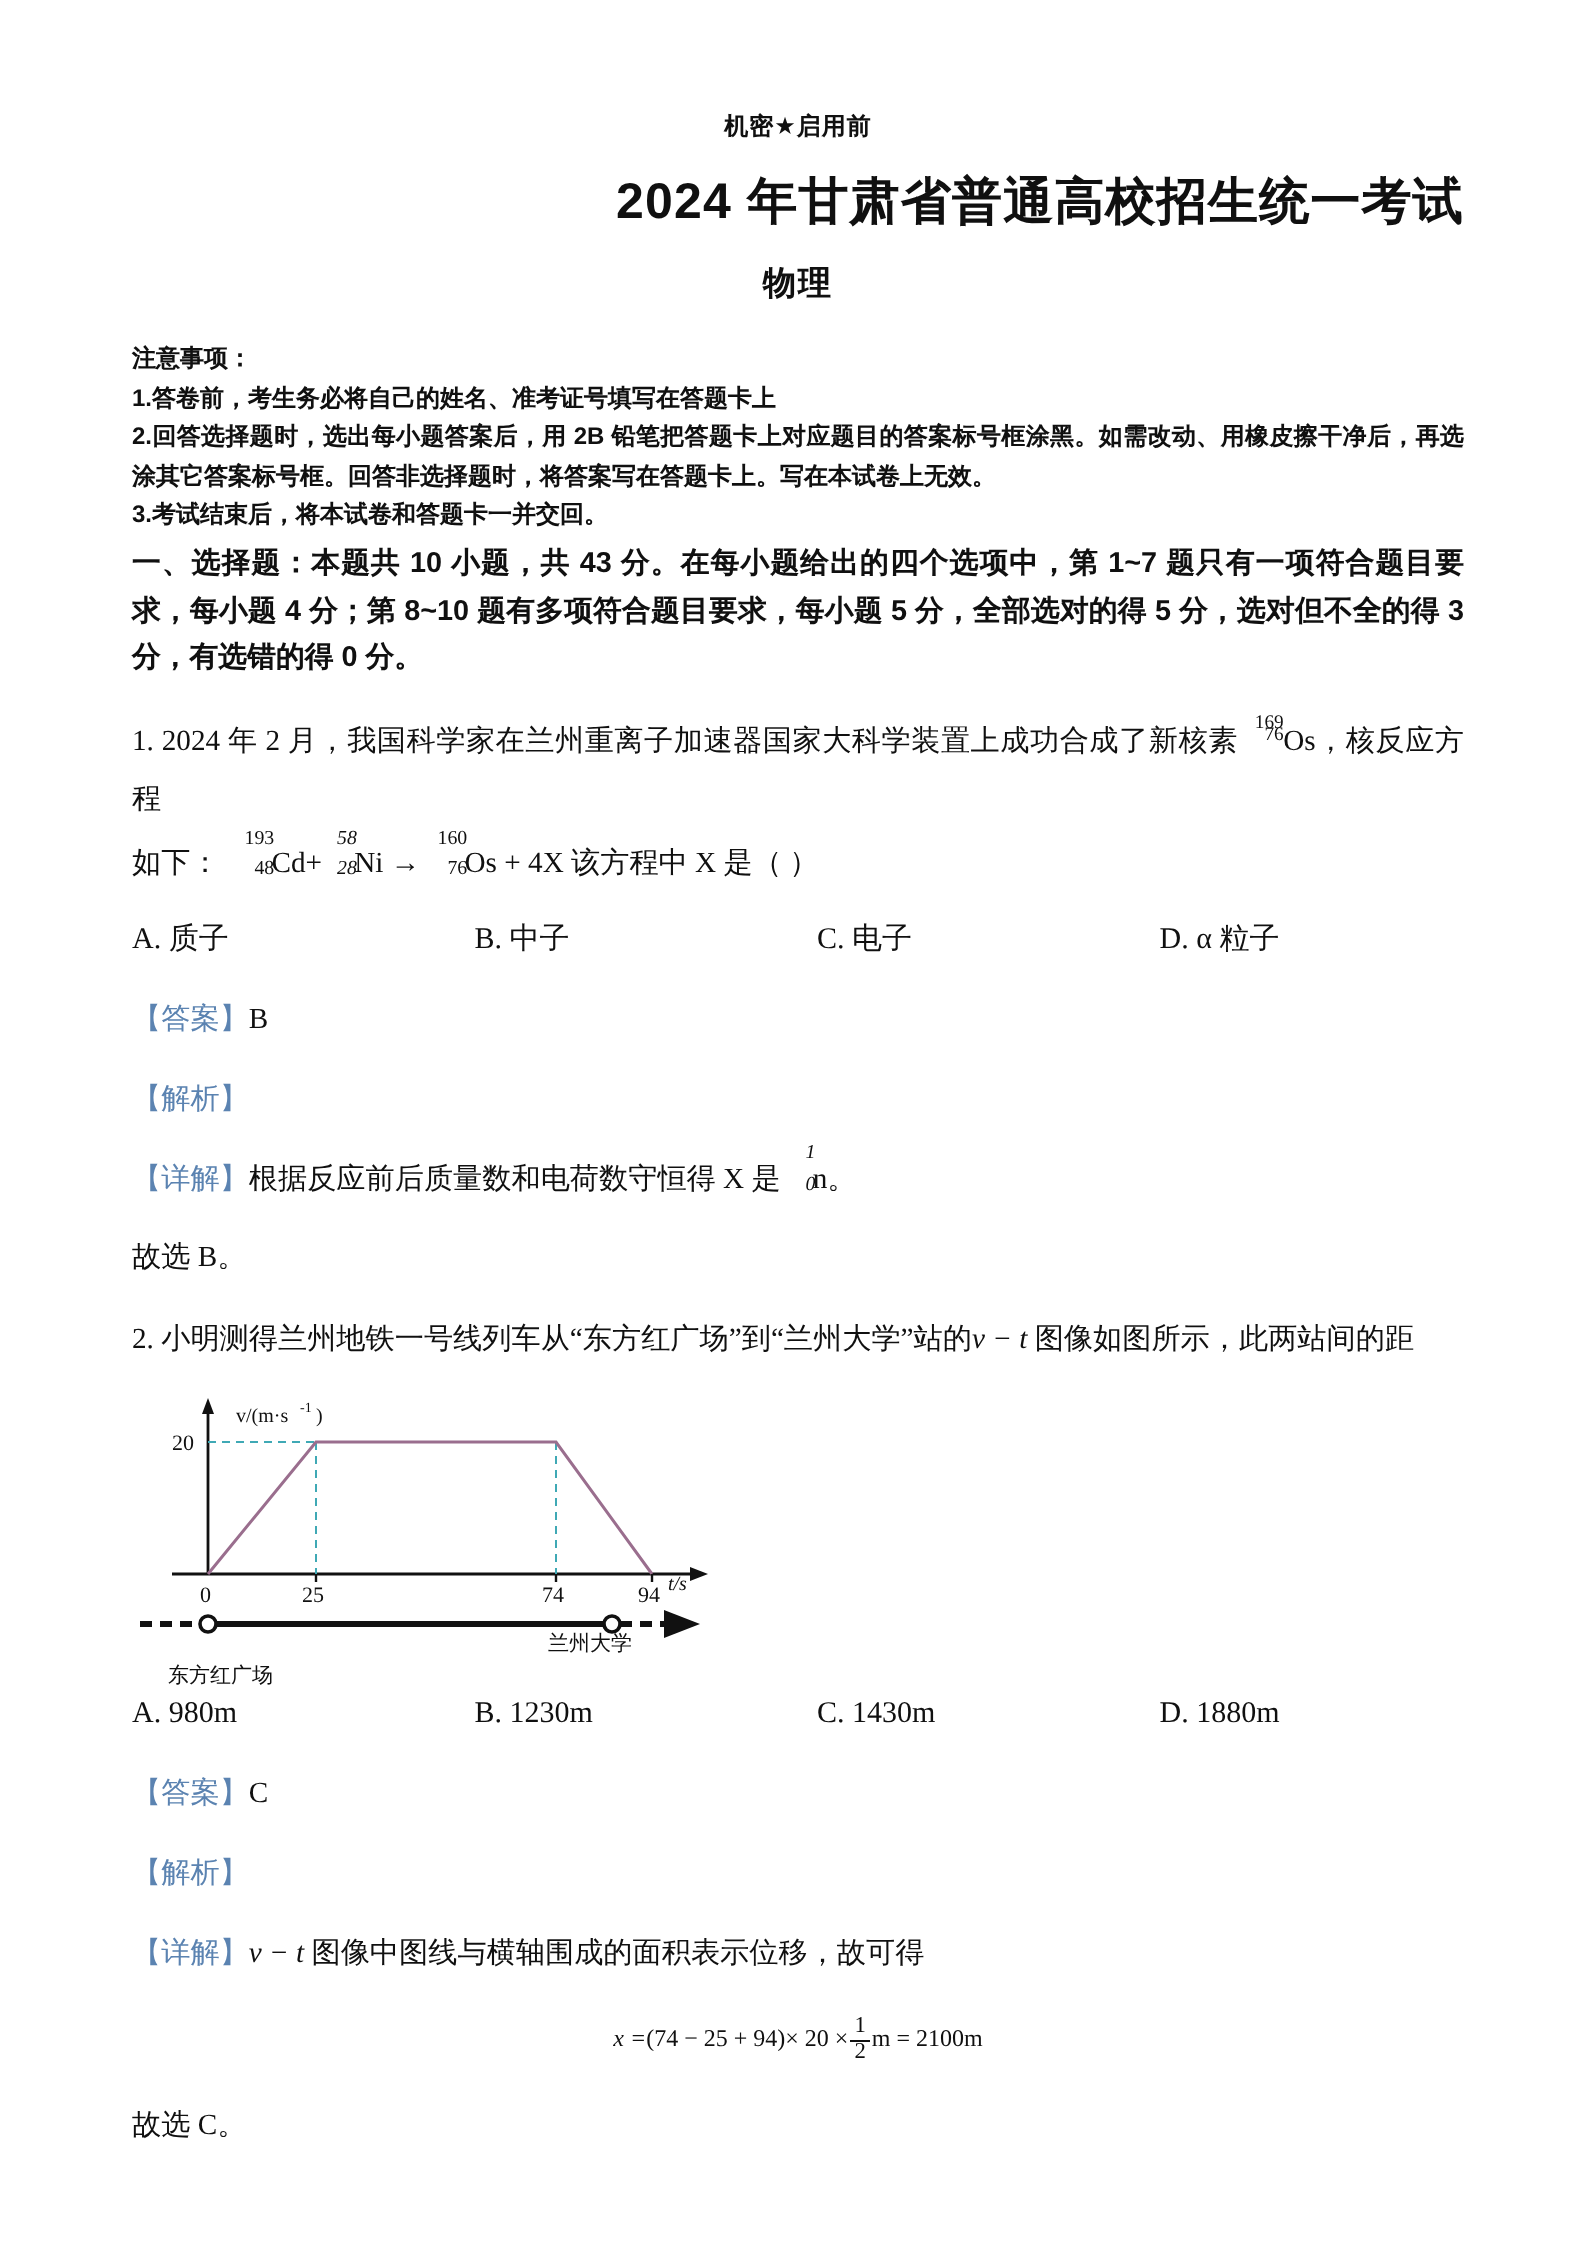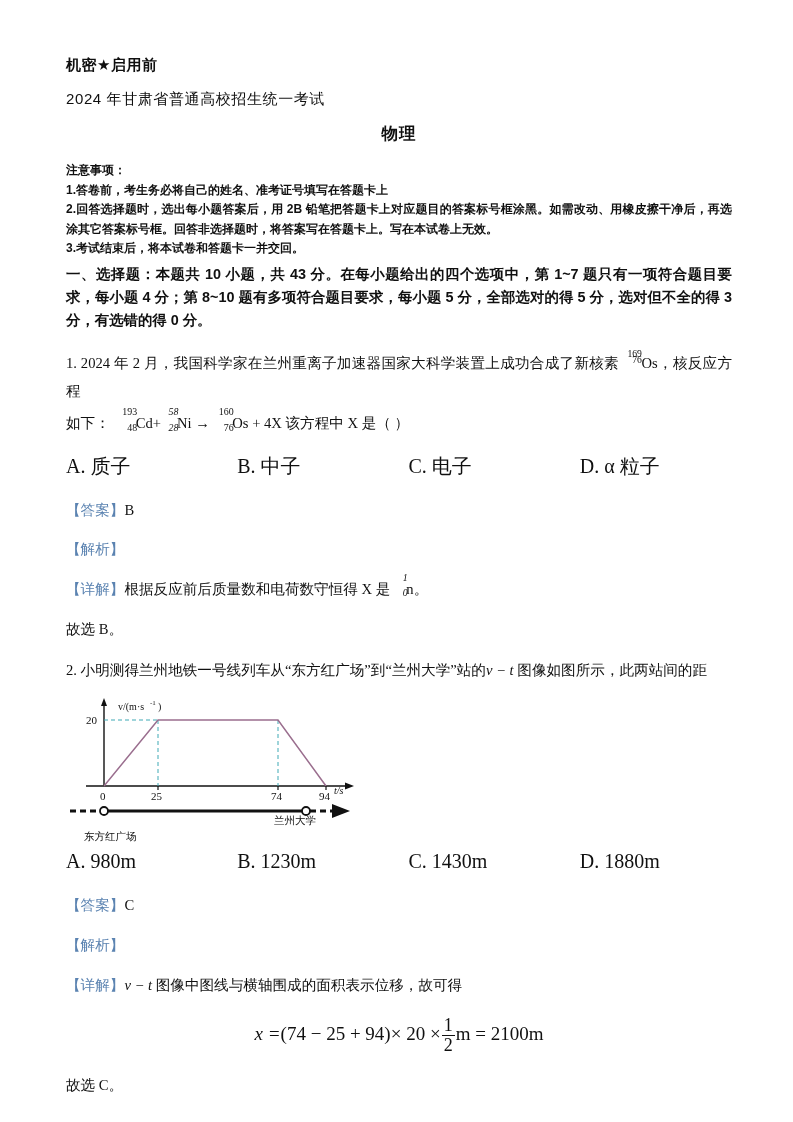--- a/index.html
+++ b/index.html
@@ -26,30 +26,31 @@
     position: absolute;
     left: 66px;
     top: 56px;
     width: 666px;
   }
 
   
   .confidential {
     font-family: "Liberation Sans", "DejaVu Sans", sans-serif;
     font-weight: bold;
-    font-size: 15px;
+    font-size: 12px;
     letter-spacing: .5px;
     margin: 0 0 16px 0;
     line-height: 1.2;
+    text-align: center;
   }
   .exam-title {
-    text-align: left;
-    font-family: "Liberation Sans", "DejaVu Sans", sans-serif;
-    font-weight: normal;
-    font-size: 15px;
+    text-align: right;
+    font-family: "Liberation Sans", "DejaVu Sans", sans-serif;
+    font-weight: bold;
+    font-size: 25px;
     letter-spacing: .6px;
     margin: 0 0 14px 0;
     line-height: 1.25;
   }
   .exam-subject {
     text-align: center;
     font-family: "Liberation Sans", "DejaVu Sans", sans-serif;
     font-weight: bold;
     font-size: 16.5px;
     letter-spacing: 1px;
@@ -83,21 +84,21 @@
     text-align: justify;
     margin: 0 0 4px 0;
   }
   .q-line2 {
     font-size: 14.6px;
     line-height: 2.0;
     margin: 0 0 2px 0;
   }
   .options {
     display: flex;
-    font-size: 20px;
+    font-size: 15px;
     margin: 10px 0 4px 0;
     line-height: 1.7;
     gap: 19px;
   }
   .options .opt { width: 25%; }
 
   .ans-line, .exp-line, .detail-line, .concl-line {
     font-size: 14.6px;
     line-height: 1.7;
     margin: 15px 0 0 0;
@@ -145,21 +146,21 @@
     text-align: center;
     line-height: 1.05;
     font-size: 0.95em;
     margin: 0 1px;
   }
   .frac .num { display: block; border-bottom: 1px solid #111; padding: 0 2px; }
   .frac .den { display: block; padding: 0 2px; }
 
   .formula {
     text-align: center;
-    font-size: 19px;
+    font-size: 12px;
     margin: 18px 0 10px 0;
     line-height: 1.2;
   }
 
   
   .iso-inline {
     display: inline-block;
     position: relative;
     width: 1.6em;
     height: 1em;

